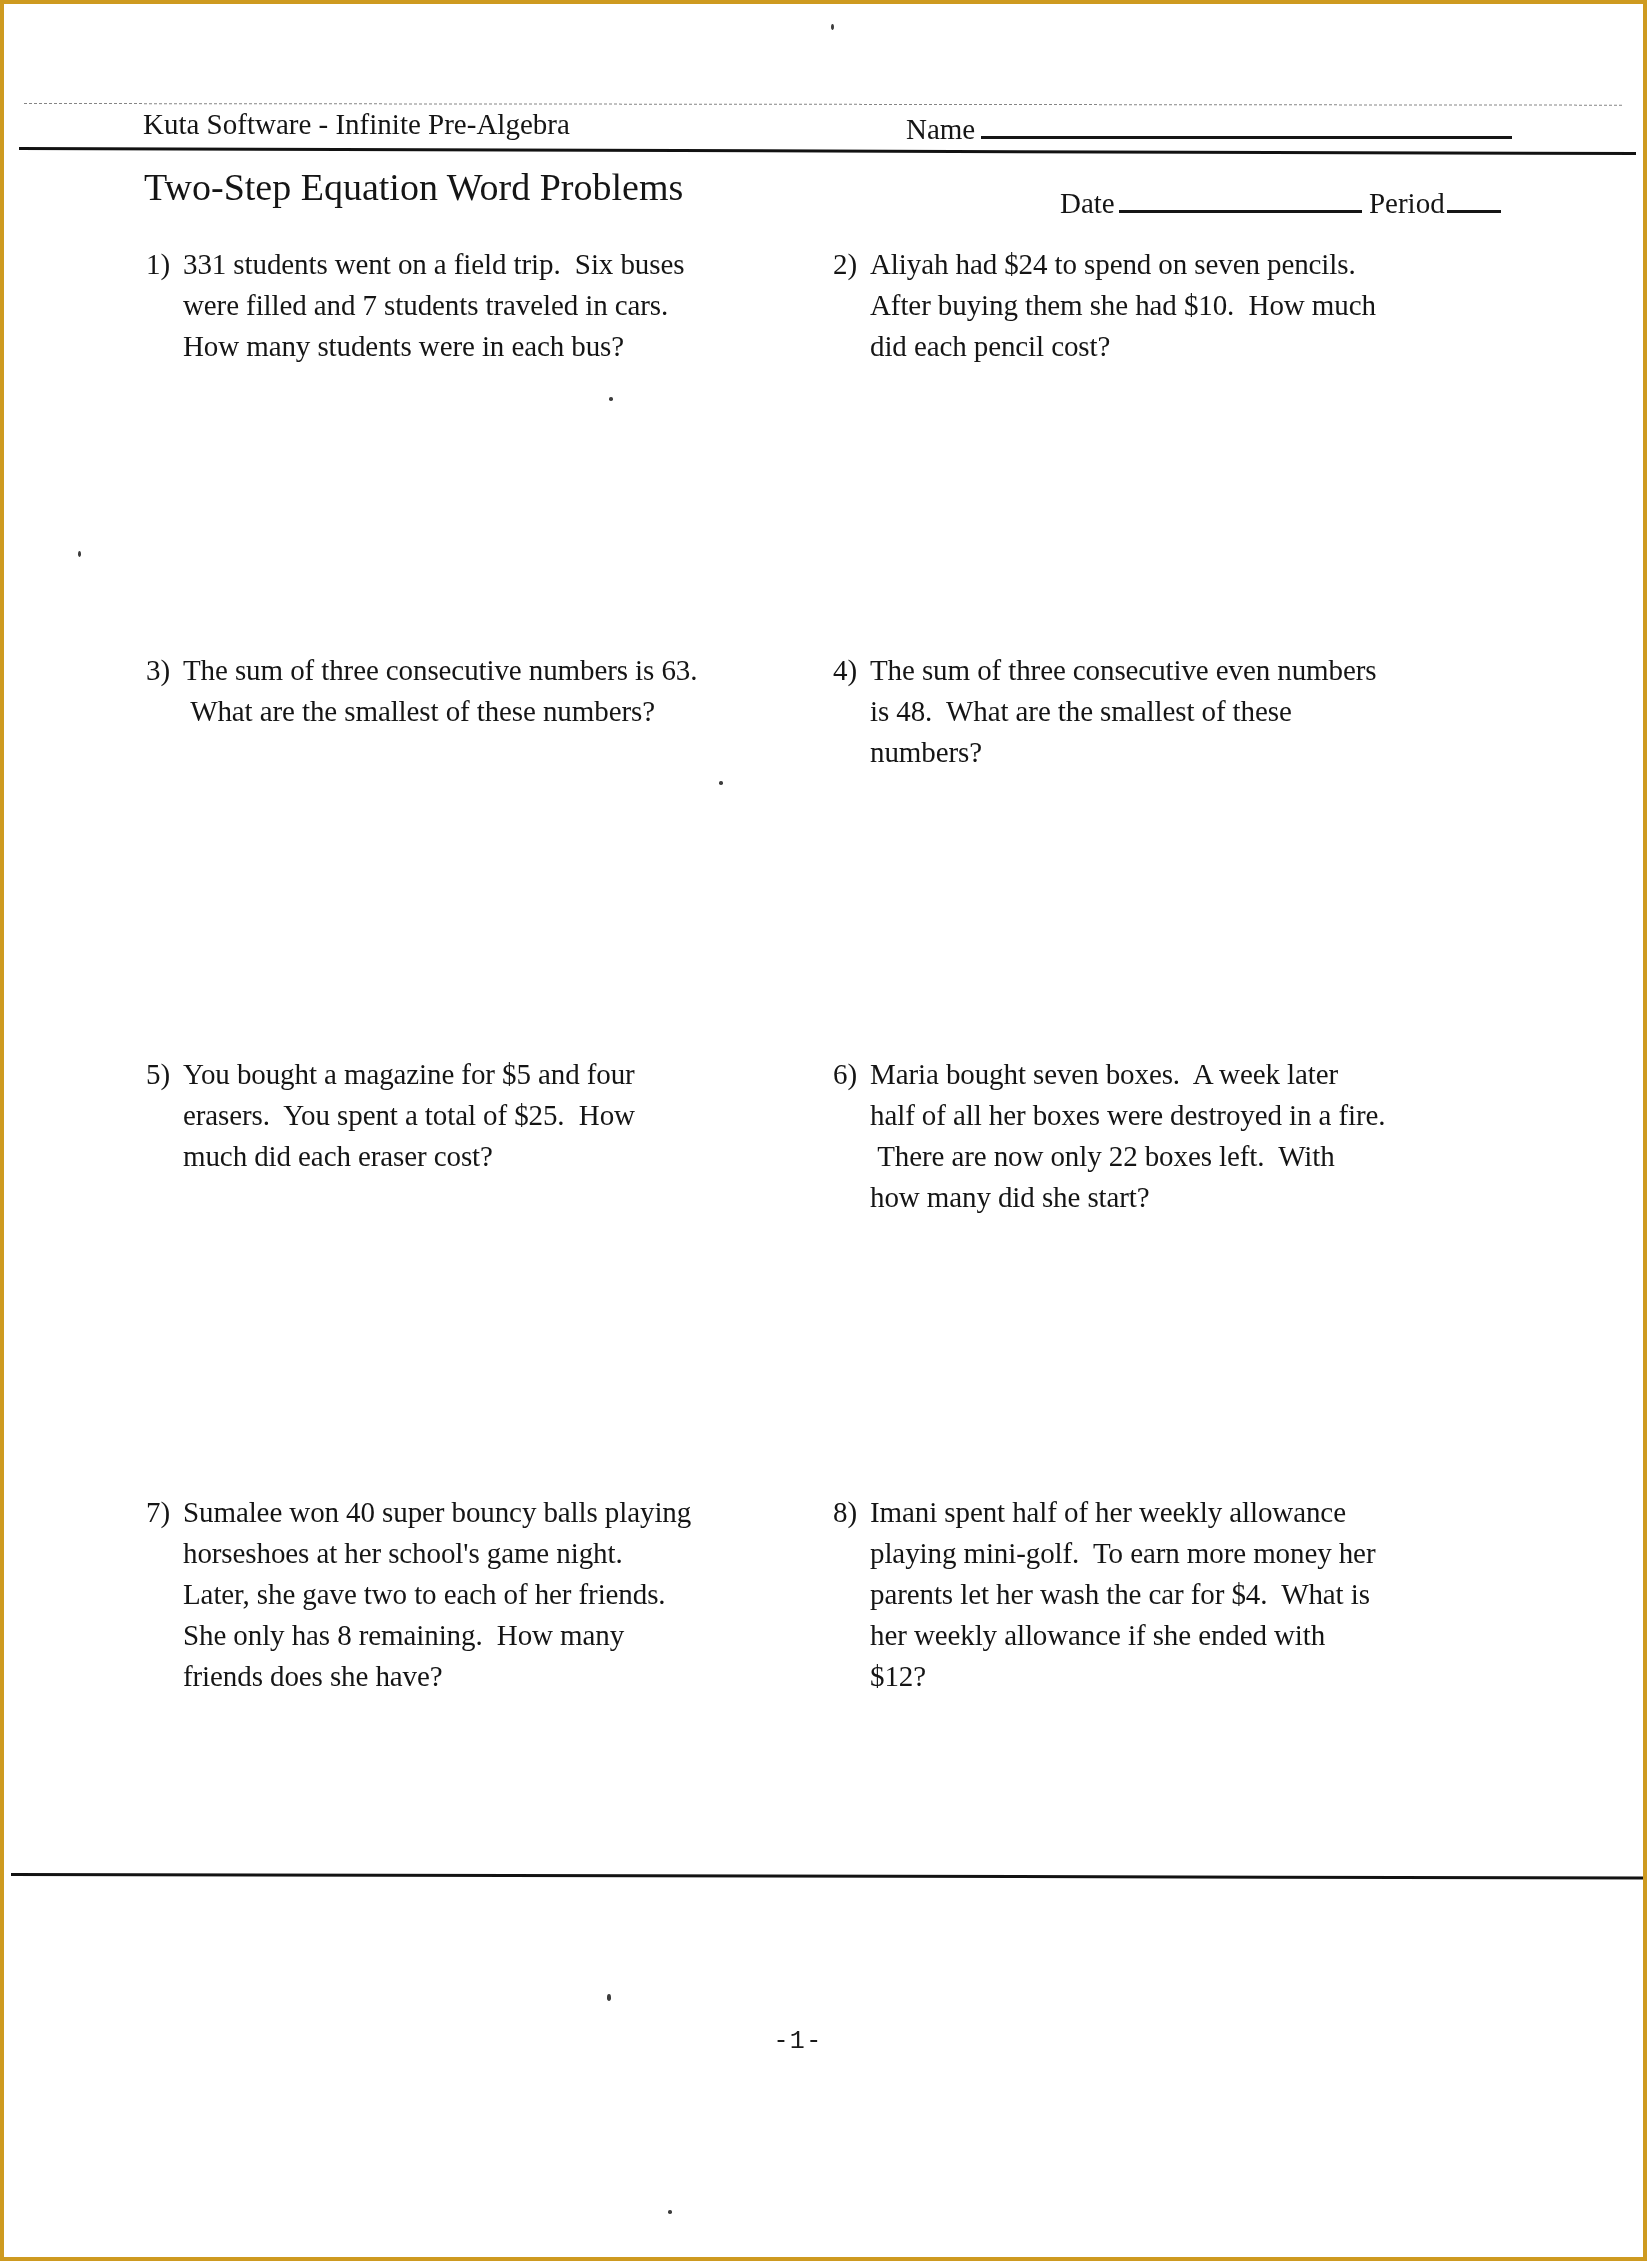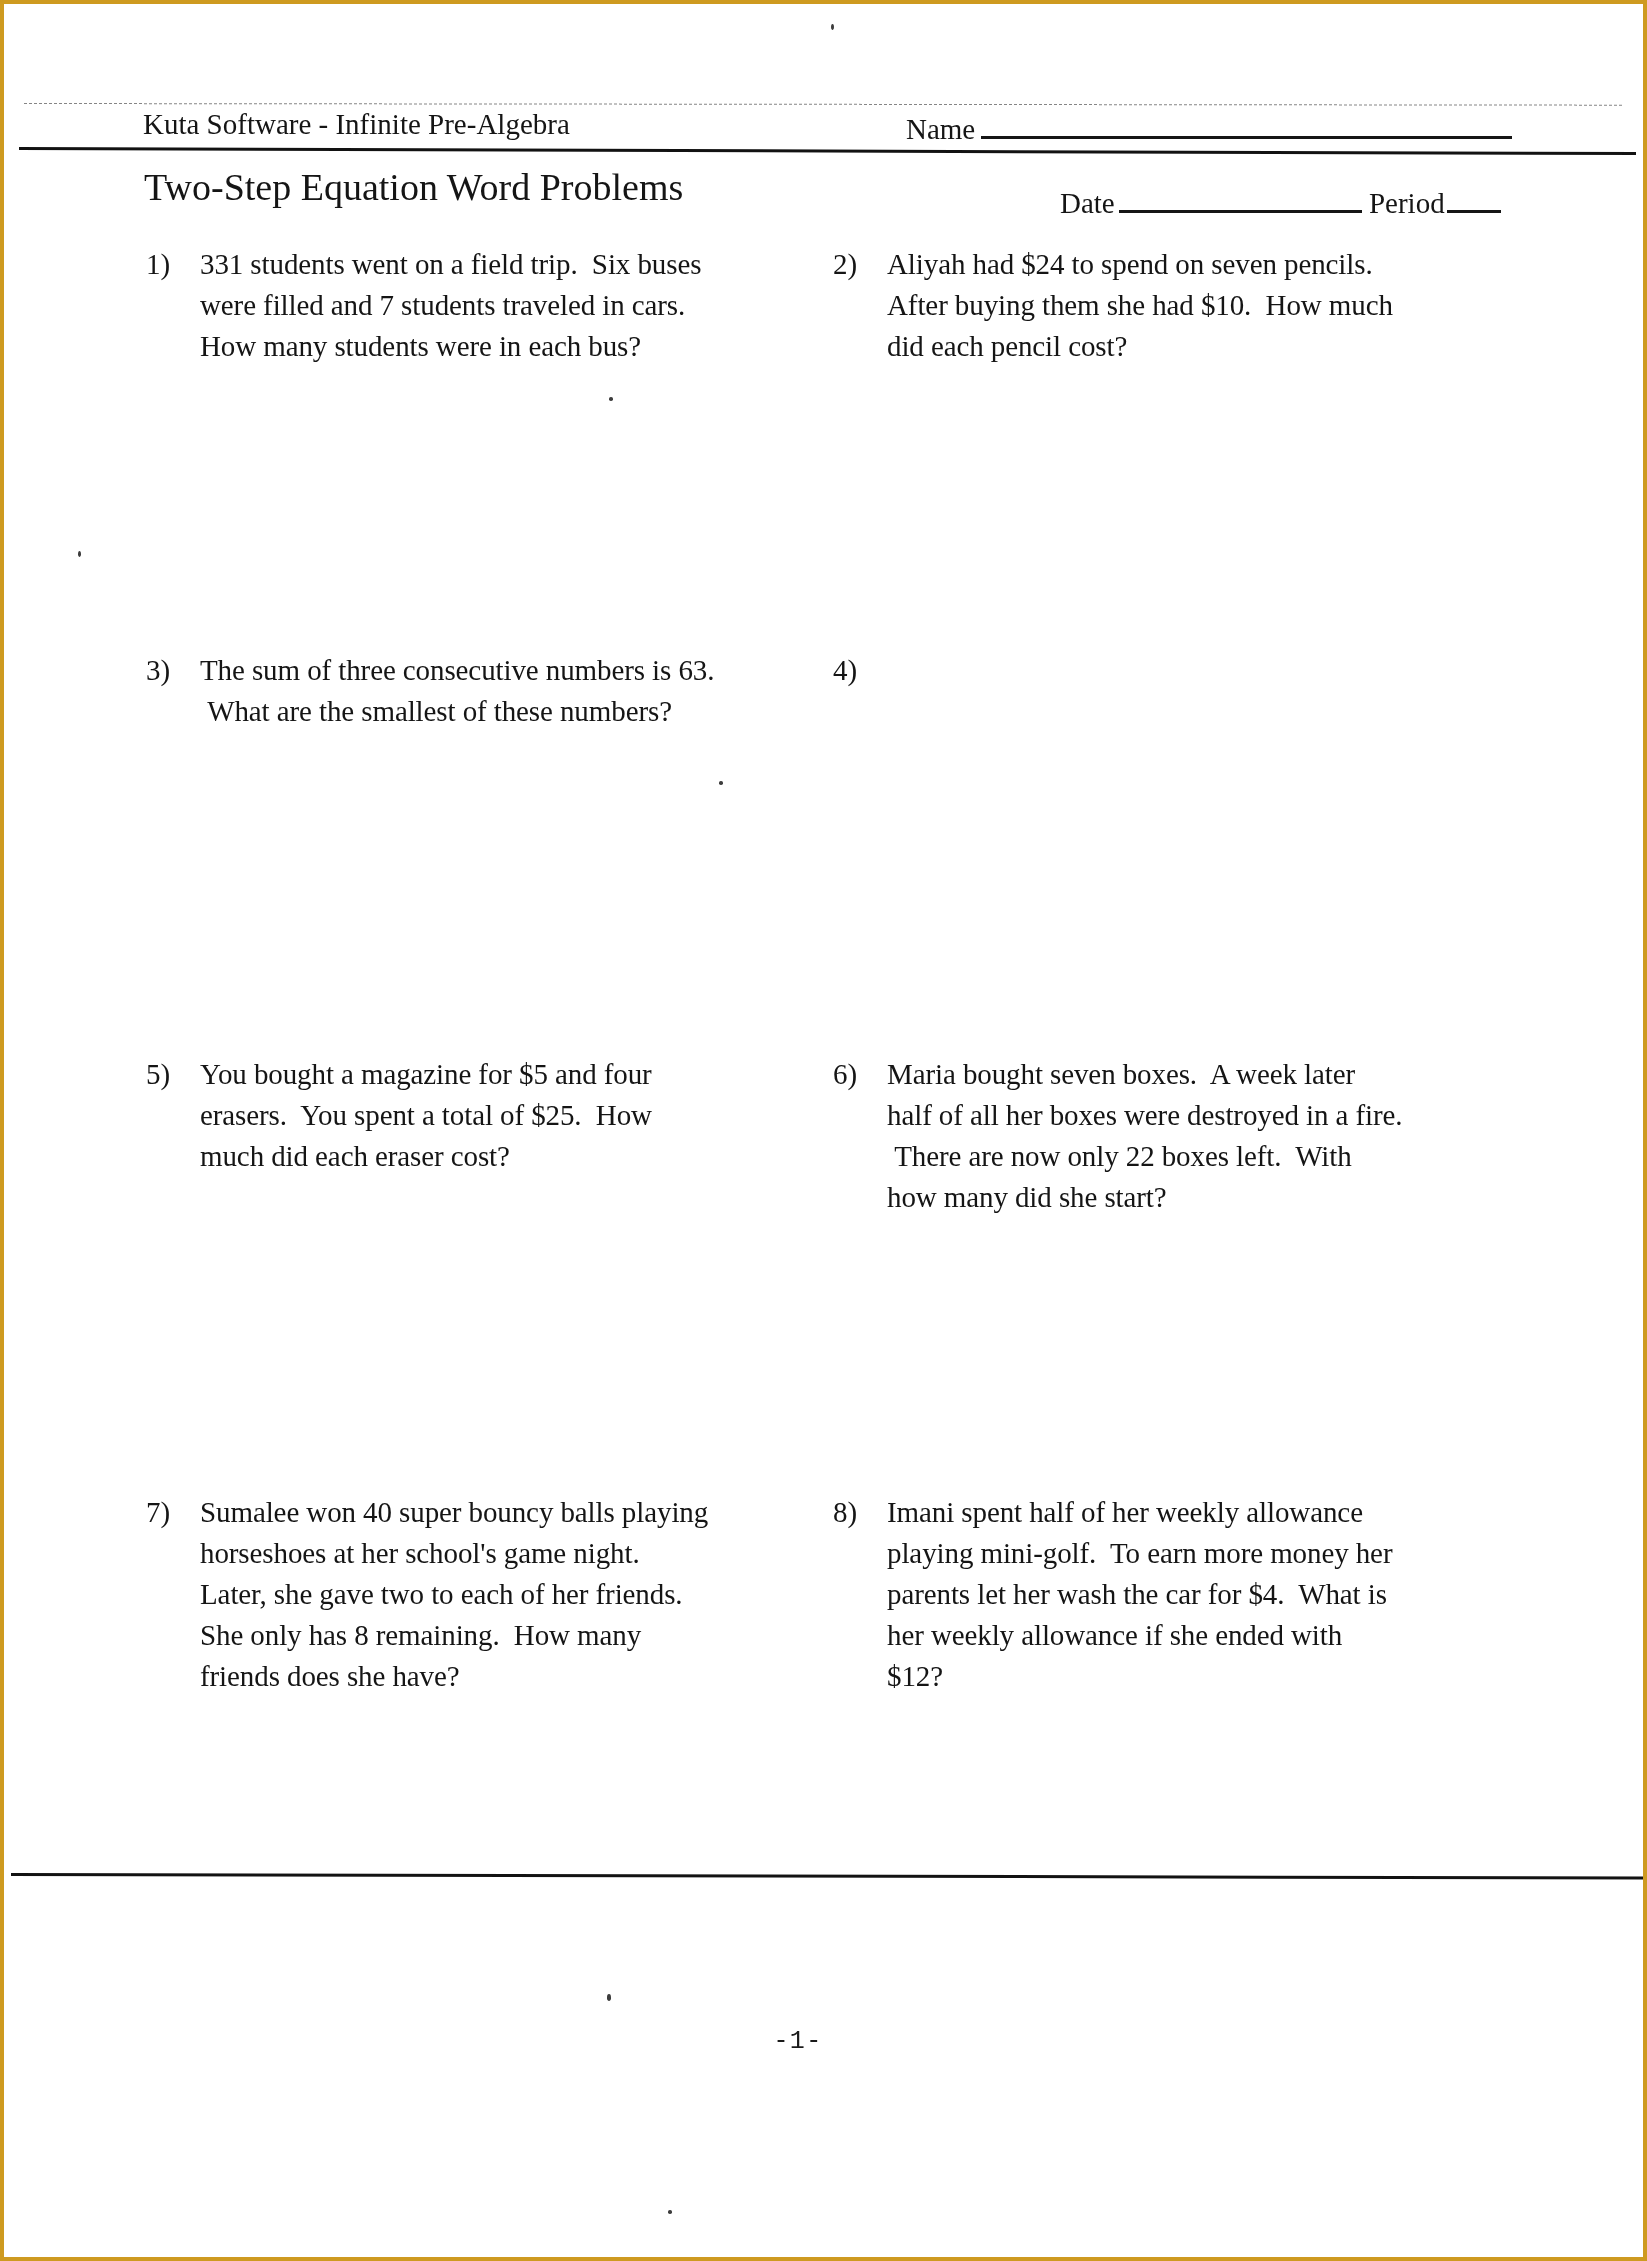--- a/index.html
+++ b/index.html
@@ -47,21 +47,21 @@
     position:absolute;left:1056px;top:178px;
     font-size:29px;white-space:nowrap;
   }
   .date-blank{width:243px;margin:0 7px 0 4.2px;}
   .period-blank{width:54px;margin-left:2.8px;}
   .problem{
     position:absolute;display:flex;
     font-size:29px;line-height:41px;letter-spacing:-0.1px;
   }
   .problem .num{flex:0 0 37px;width:37px;}
-  .problem .ptext{white-space:pre-wrap;margin-left:17px;}
+  .problem .ptext{white-space:pre-wrap;}
   .c1{left:142px;width:688px;}
   .c2{left:829px;width:702px;}
   .r1{top:240px;}
   .r2{top:646px;}
   .r3{top:1050px;}
   .r4{top:1488px;}
   .pagenum{
     position:absolute;left:756px;top:2023px;width:76px;
     text-align:center;
     font-family:"Liberation Mono", monospace;
@@ -111,20 +111,23 @@
   </div>
 
   <div class="problem c1 r2">
     <span class="num">3)</span>
     <div class="ptext">The sum of three consecutive numbers is 63.
  What are the smallest of these numbers?</div>
   </div>
 
   <div class="problem c2 r2">
     <span class="num">4)</span>
+    <div class="ptext">The sum of three consecutive even numbers
+is 48.  What are the smallest of these
+numbers?</div>
   </div>
 
   <div class="problem c1 r3">
     <span class="num">5)</span>
     <div class="ptext">You bought a magazine for $5 and four
 erasers.  You spent a total of $25.  How
 much did each eraser cost?</div>
   </div>
 
   <div class="problem c2 r3">

